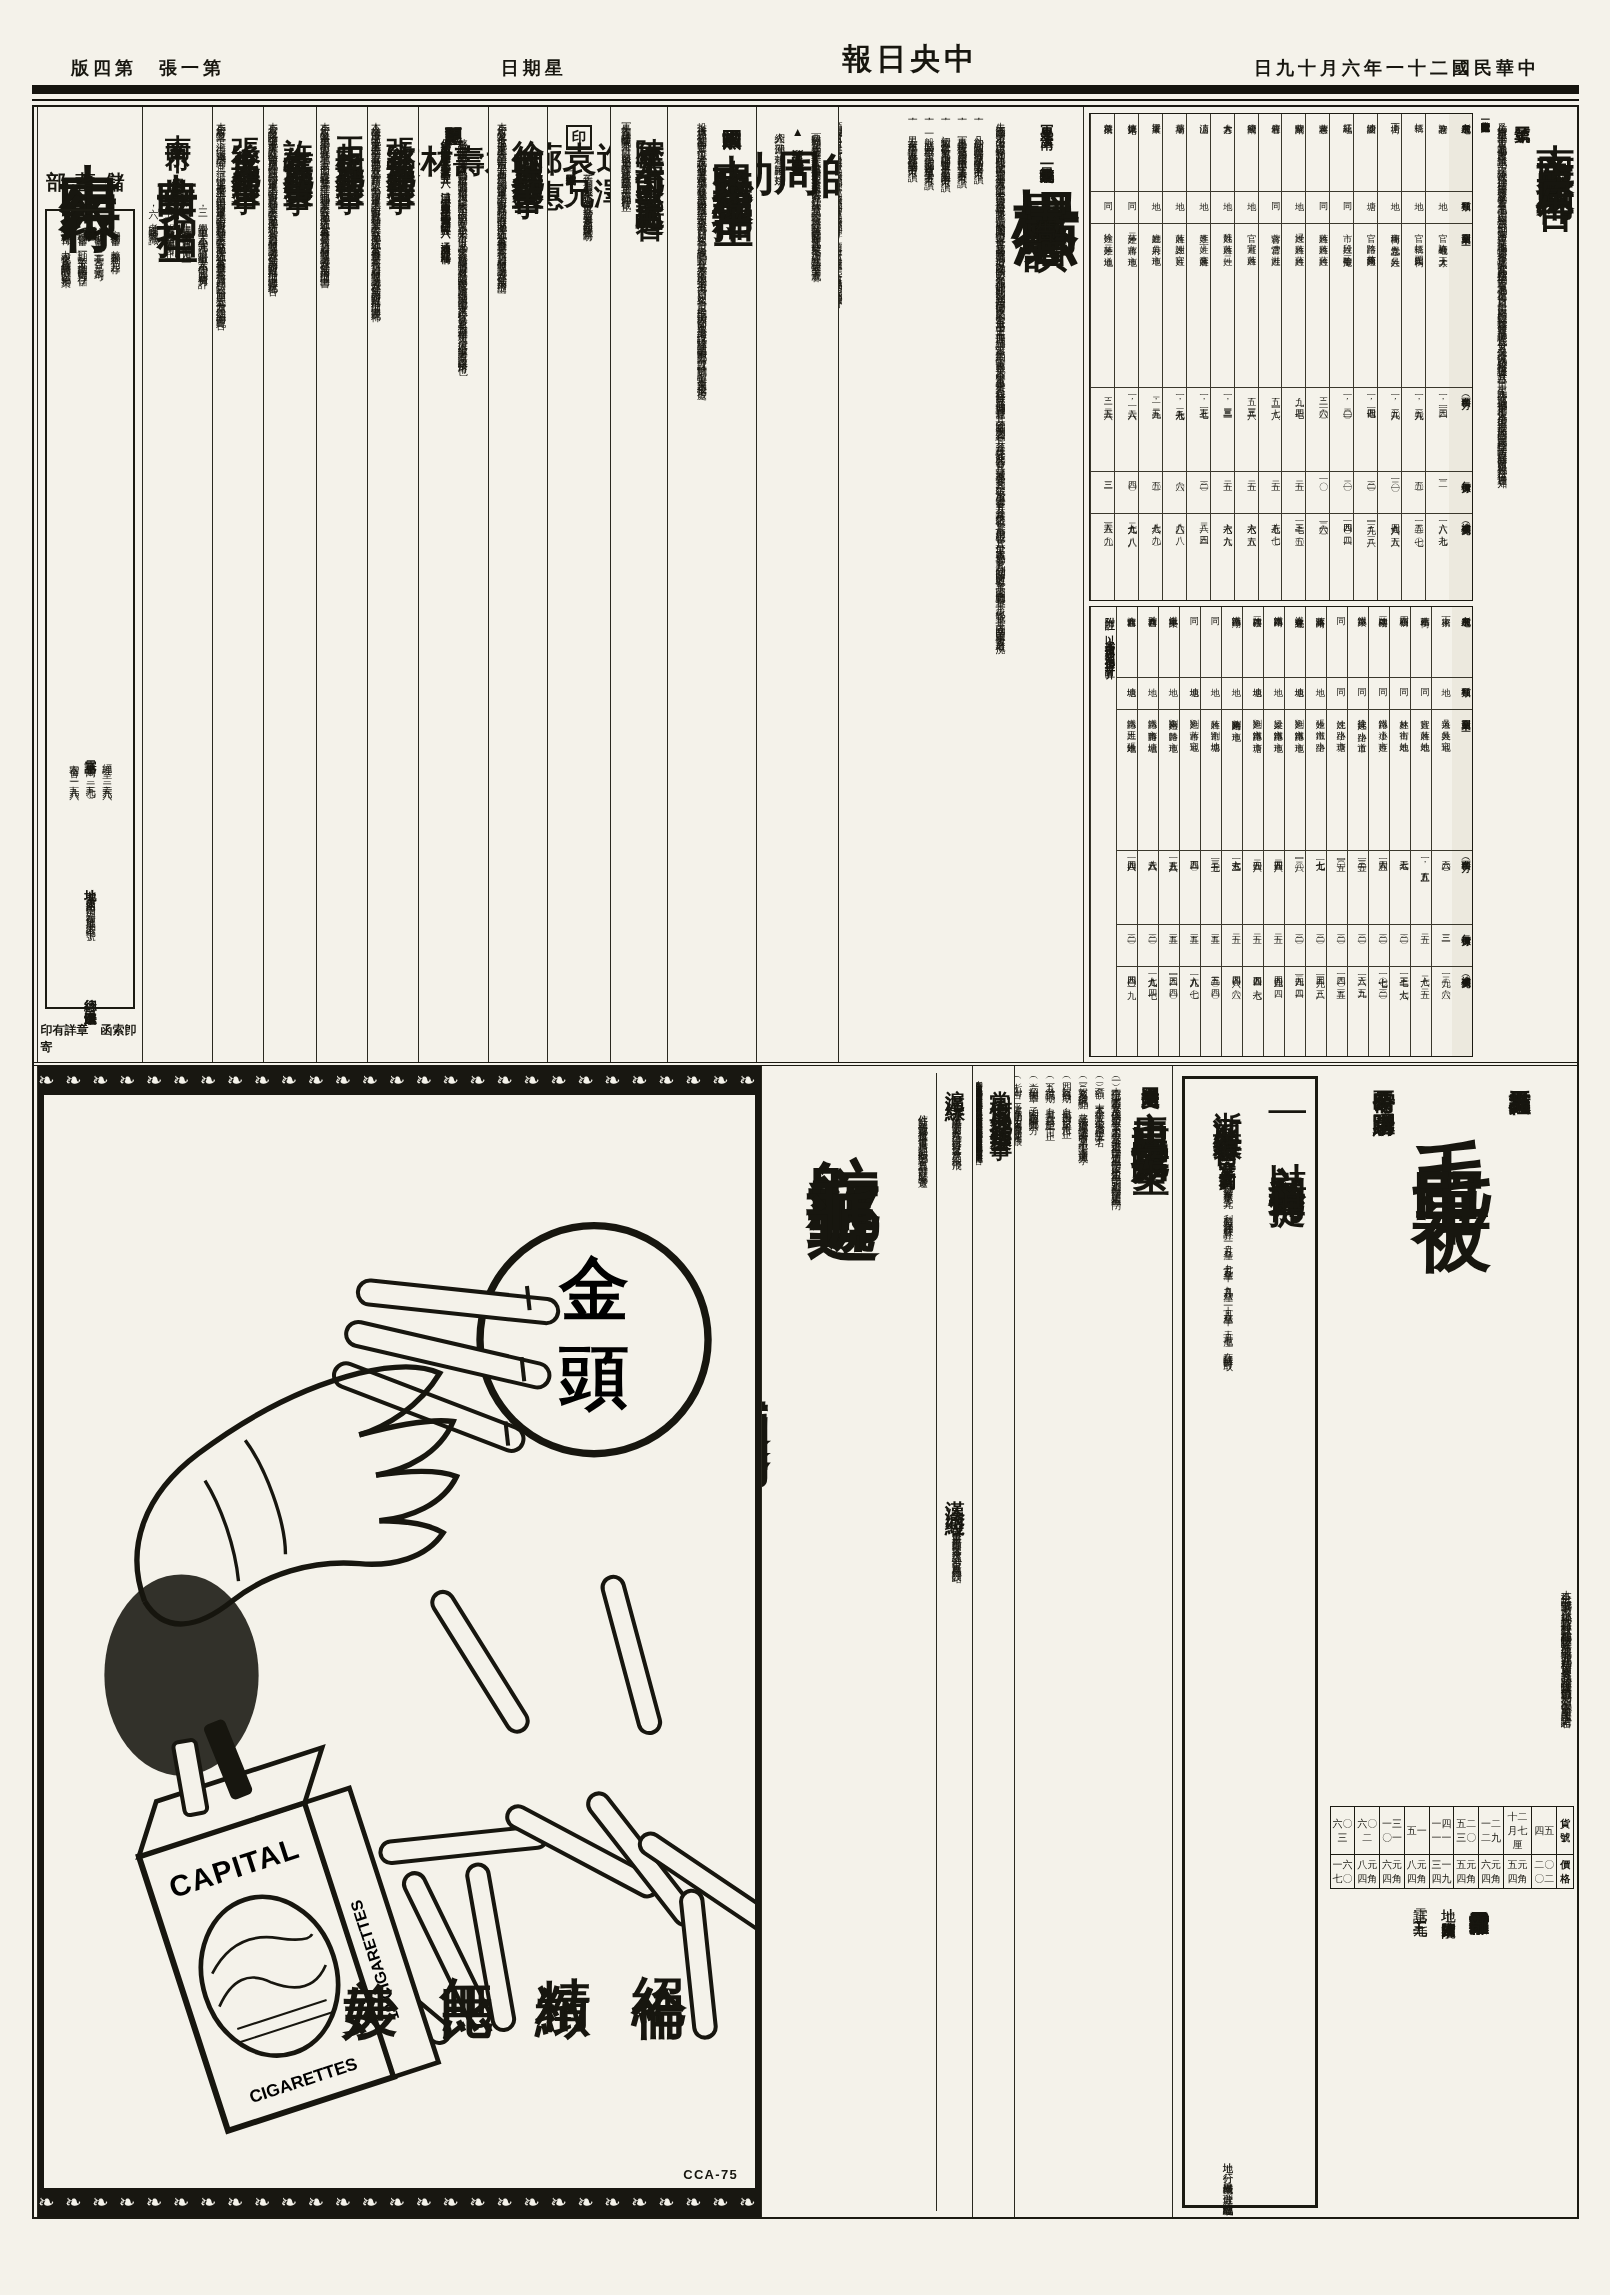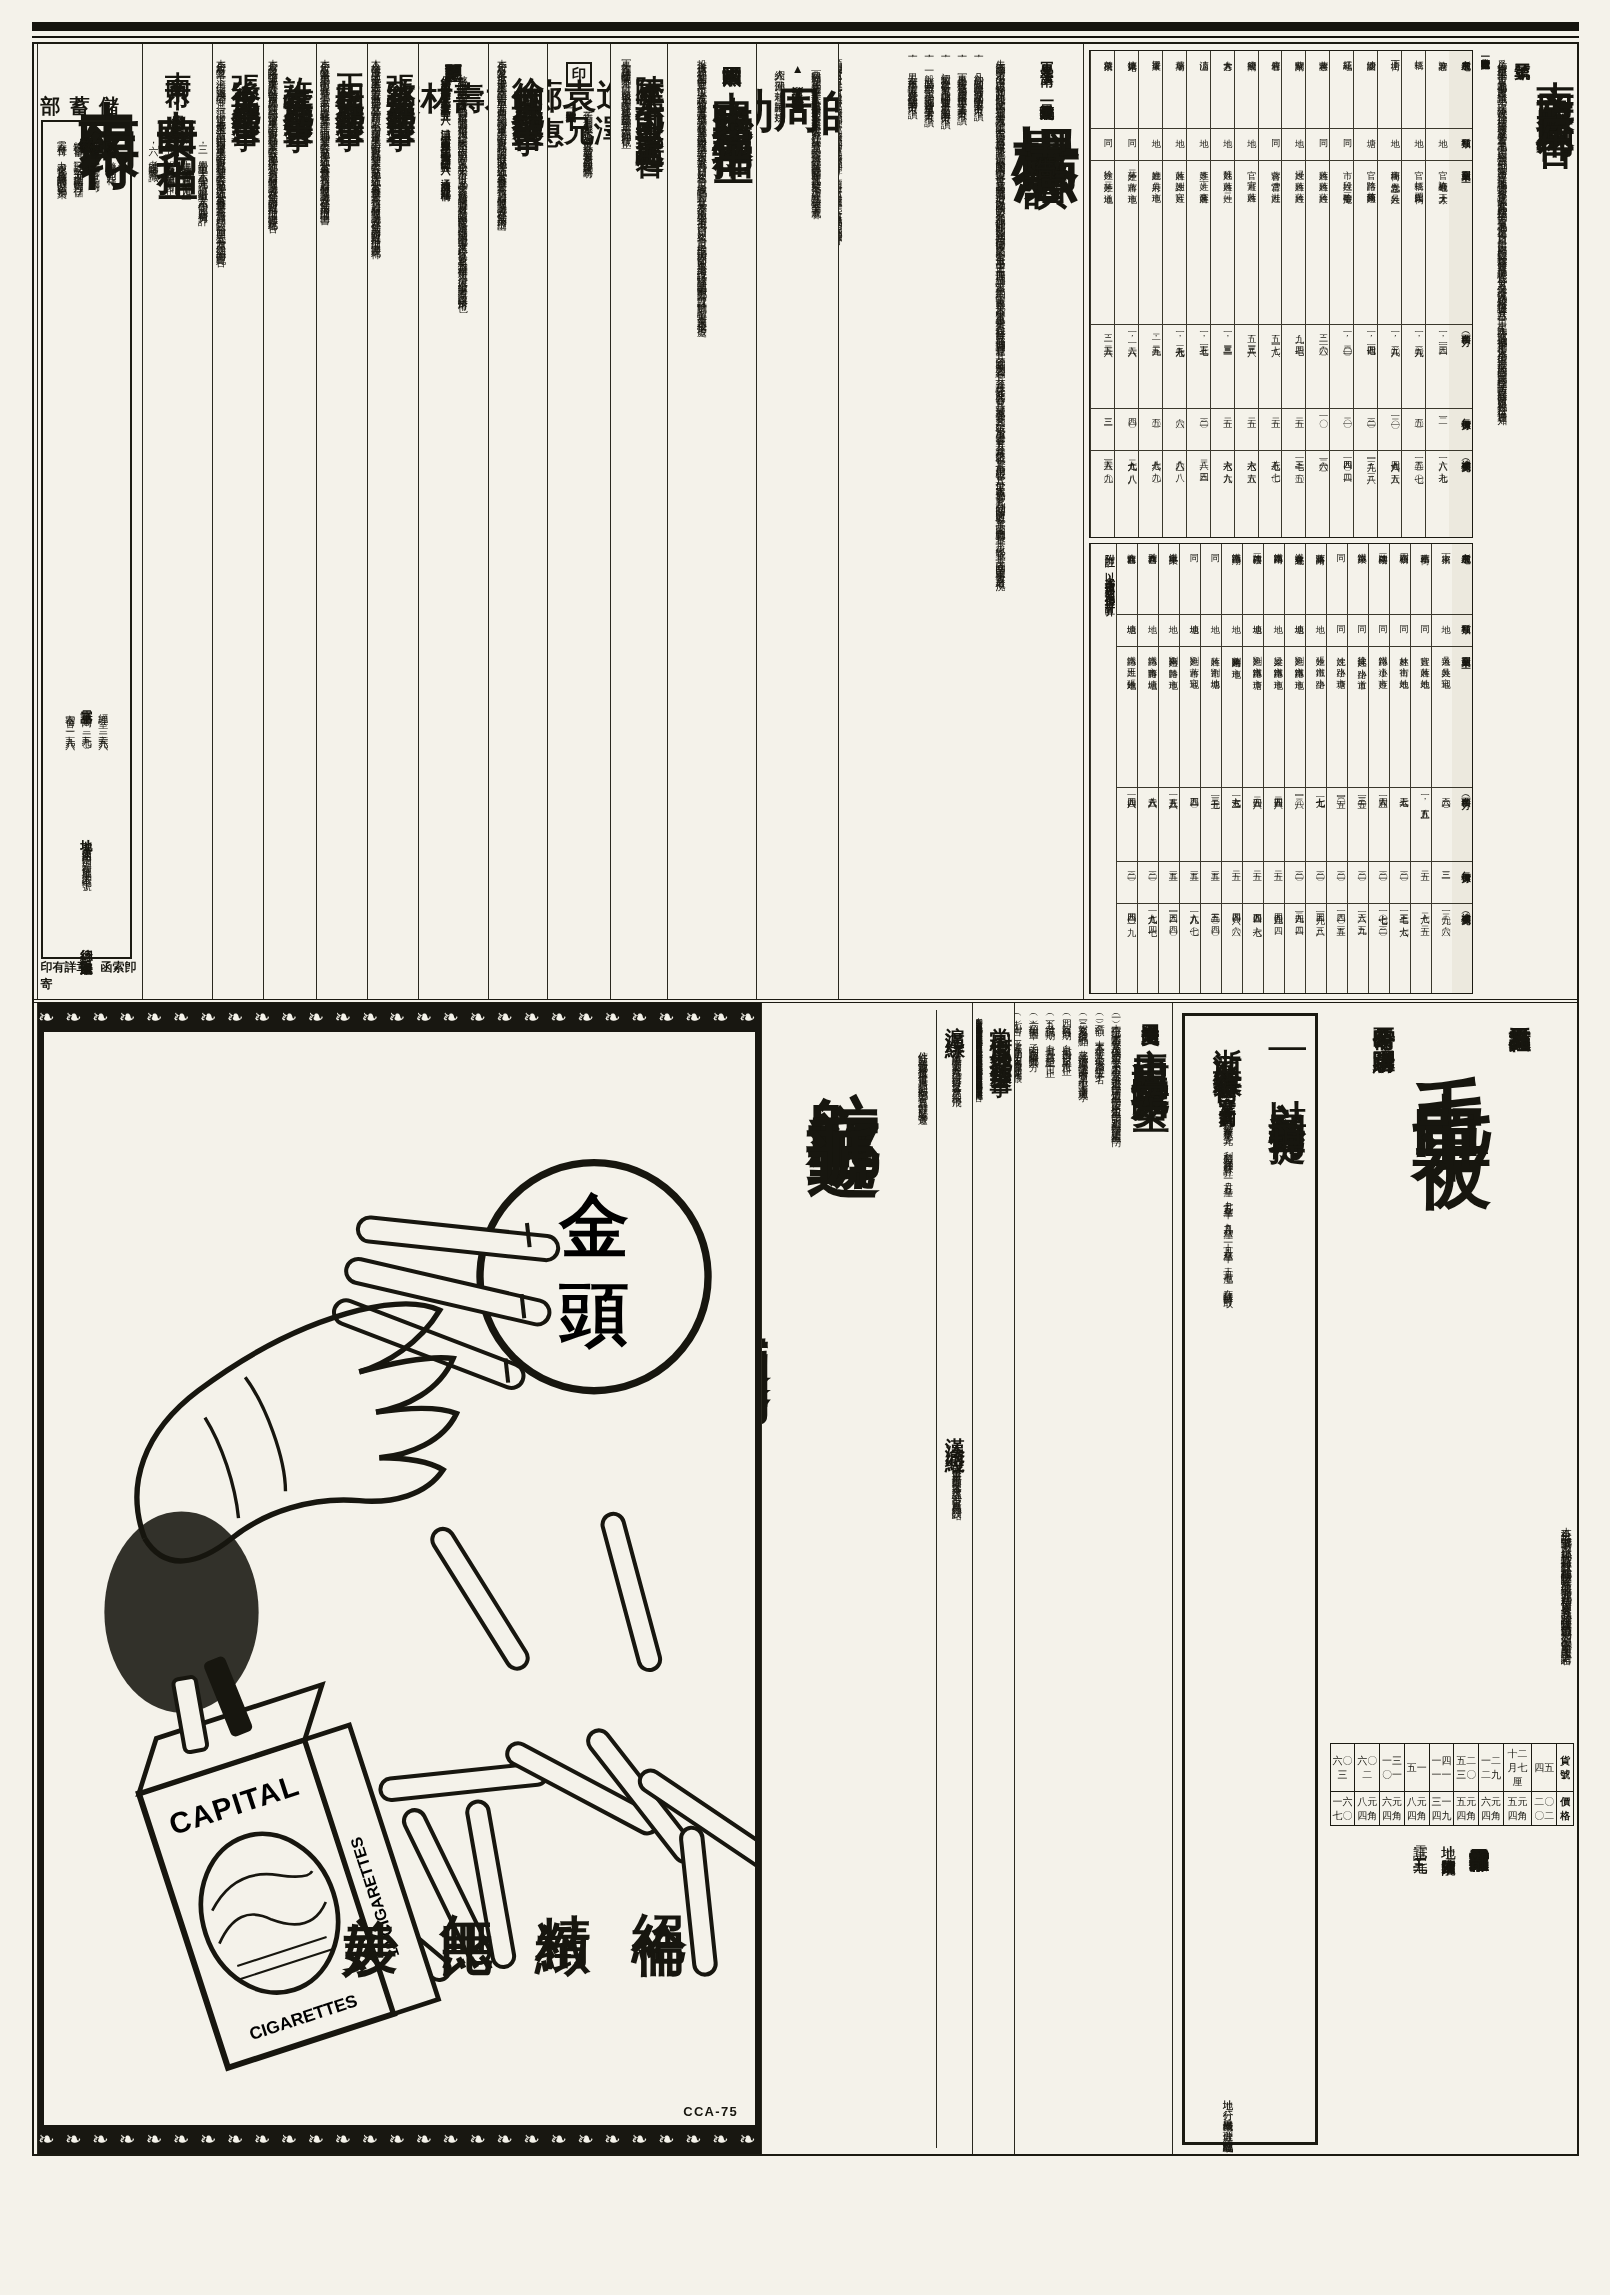--- a/index.html
+++ b/index.html
@@ -64,20 +64,26 @@
   
   .air .routes{ border-left:1.3px solid #2a291f; }
   .air .routename{ font-size:20px; font-weight:bold; letter-spacing:6.6px; }
   .bigcall{ font-weight:bold; letter-spacing:12px; }
 </style>
 </head>
 <body>
 
 <div class="page">
 
+  <div class="masthead">
+    <div class="slot m-edition">版四第　張一第</div>
+    <div class="slot m-weekday">日期星</div>
+    <div class="slot m-title">報日央中</div>
+    <div class="slot m-date">日九十月六年一十二國民華中</div>
+  </div>
   <div class="rule2"></div>
 
   <div class="frame">
 
     <div class="topsec">
 
       <div class="col" style="width:99px">
         <div class="notice">
           <div class="tt">
               <div class="vtitle" style="font-size:38px">南京市政府財政局佈告</div>
@@ -493,21 +499,21 @@
               <p>三，學費中學十六元小學九元選讀一科者中學六元小學四元膳宿費另計</p>
               <p>四，上課時期七月四日起八月二十九日止</p>
               <p>五，報名期自卽日起至開學前一日止</p>
               <p>六，考試國英算常識</p>
               <p>七，地址保泰街</p>
             </div>
         </div>
       </div>
 
       <div class="col" style="width:105px">
-        <div style="display:flex;flex-direction:column;height:100%;gap:0">
+        <div style="display:flex;flex-direction:column;height:100%;align-items:center;gap:13px">
           <div class="vtitle" style="font-size:61px;letter-spacing:10.5px">中南銀行</div>
           <div class="hrtl" style="font-size:20px;letter-spacing:9.2px">部蓄儲</div>
           <div class="boxed" style="flex:1;width:92%;display:flex;flex-direction:column;gap:5.3px;align-items:center">
             <div class="v" style="font-size:13px;font-weight:bold">各種儲蓄存款</div>
             <div class="vtext small vp" id="zn-products" style="flex:1">
                 <p>定期儲蓄　整存本利一元起存</p>
                 <p>活期儲蓄　一元十元一百元一千元均可</p>
                 <p>特種儲蓄　訂期一年分五十期隨時均可存儲</p>
                 <p>零存整付　力求化零爲整無時間限制以免拘束</p>
               </div>

